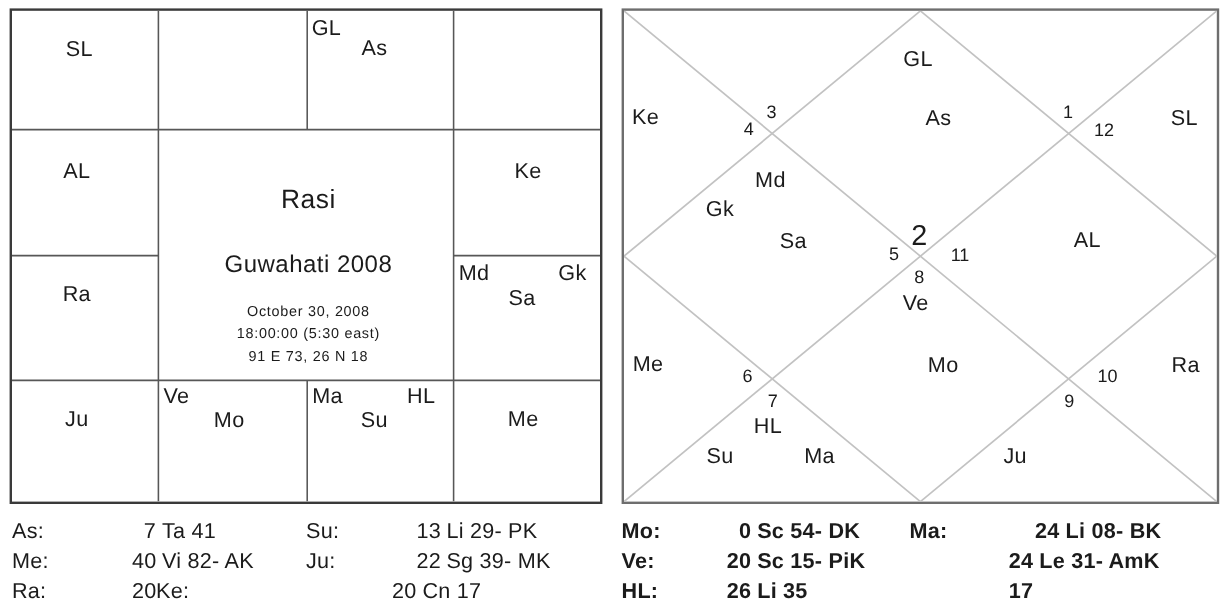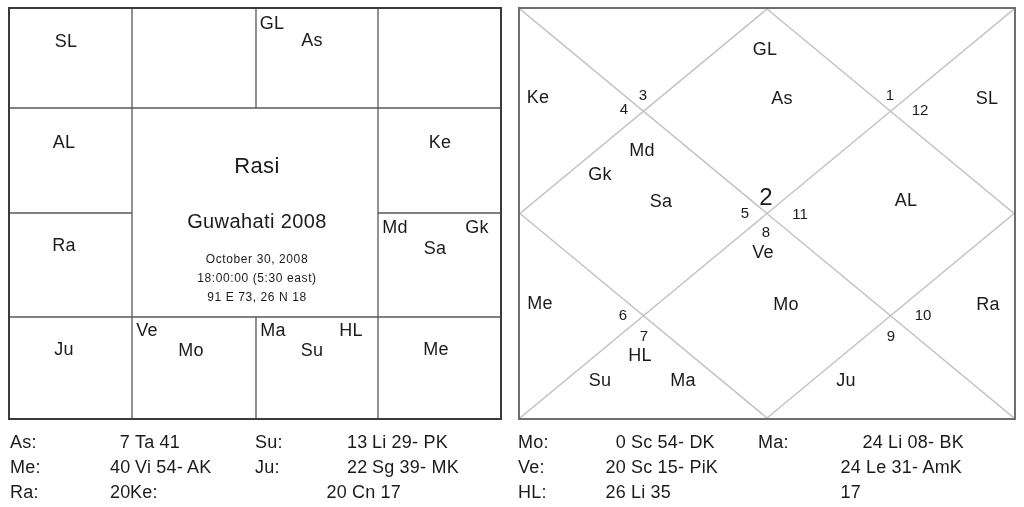--- a/index.html
+++ b/index.html
@@ -44,21 +44,21 @@
   .ci-name{font-size:22px;letter-spacing:.4px;}
   .ci-place{font-size:20px;margin-top:31px;letter-spacing:.4px;}
   .ci-detail{font-size:12px;line-height:19px;letter-spacing:.6px;}
   .ci-details{margin-top:17px;}
   
   .postable{position:absolute;top:430px;font-size:18px;letter-spacing:.2px;}
   .postable-left{left:10px;width:500px;}
   .postable-right{left:518px;width:502px;}
   .pos-row{display:grid;height:25px;align-items:center;}
   .postable-left .pos-row{grid-template-columns:100px 20px 125px 92px 20px 1fr;}
-  .postable-right .pos-row{grid-template-columns:86px 22px 132px 103px 22px 1fr;}
+  .postable-right .pos-row{grid-template-columns:86px 22px 132px 103px 22px 1fr;font-weight:bold;}
   .pd{text-align:right;}
   .pv{padding-left:5px;white-space:nowrap;}
   .pl{white-space:nowrap;}
 </style>
 </head>
 <body>
 
 <div class="stage">
 
   <div class="chartbox south">
@@ -151,21 +151,21 @@
       <span class="pl">As:</span>
       <span class="pd">7</span>
       <span class="pv">Ta 41</span>
       <span class="pl">Su:</span>
       <span class="pd">13</span>
       <span class="pv">Li 29- PK</span>
     </div>
     <div class="pos-row">
       <span class="pl">Me:</span>
       <span class="pd">40</span>
-      <span class="pv">Vi 54- AK</span>
+      <span class="pv">Vi 82- AK</span>
       <span class="pl">Ju:</span>
       <span class="pd">22</span>
       <span class="pv">Sg 39- MK</span>
     </div>
     <div class="pos-row">
       <span class="pl">Ra:</span>
       <span class="pd">20</span>
       <span class="pl">Ke:</span>
       <span class="pd">20</span>
       <span class="pv">Cn 17</span>

